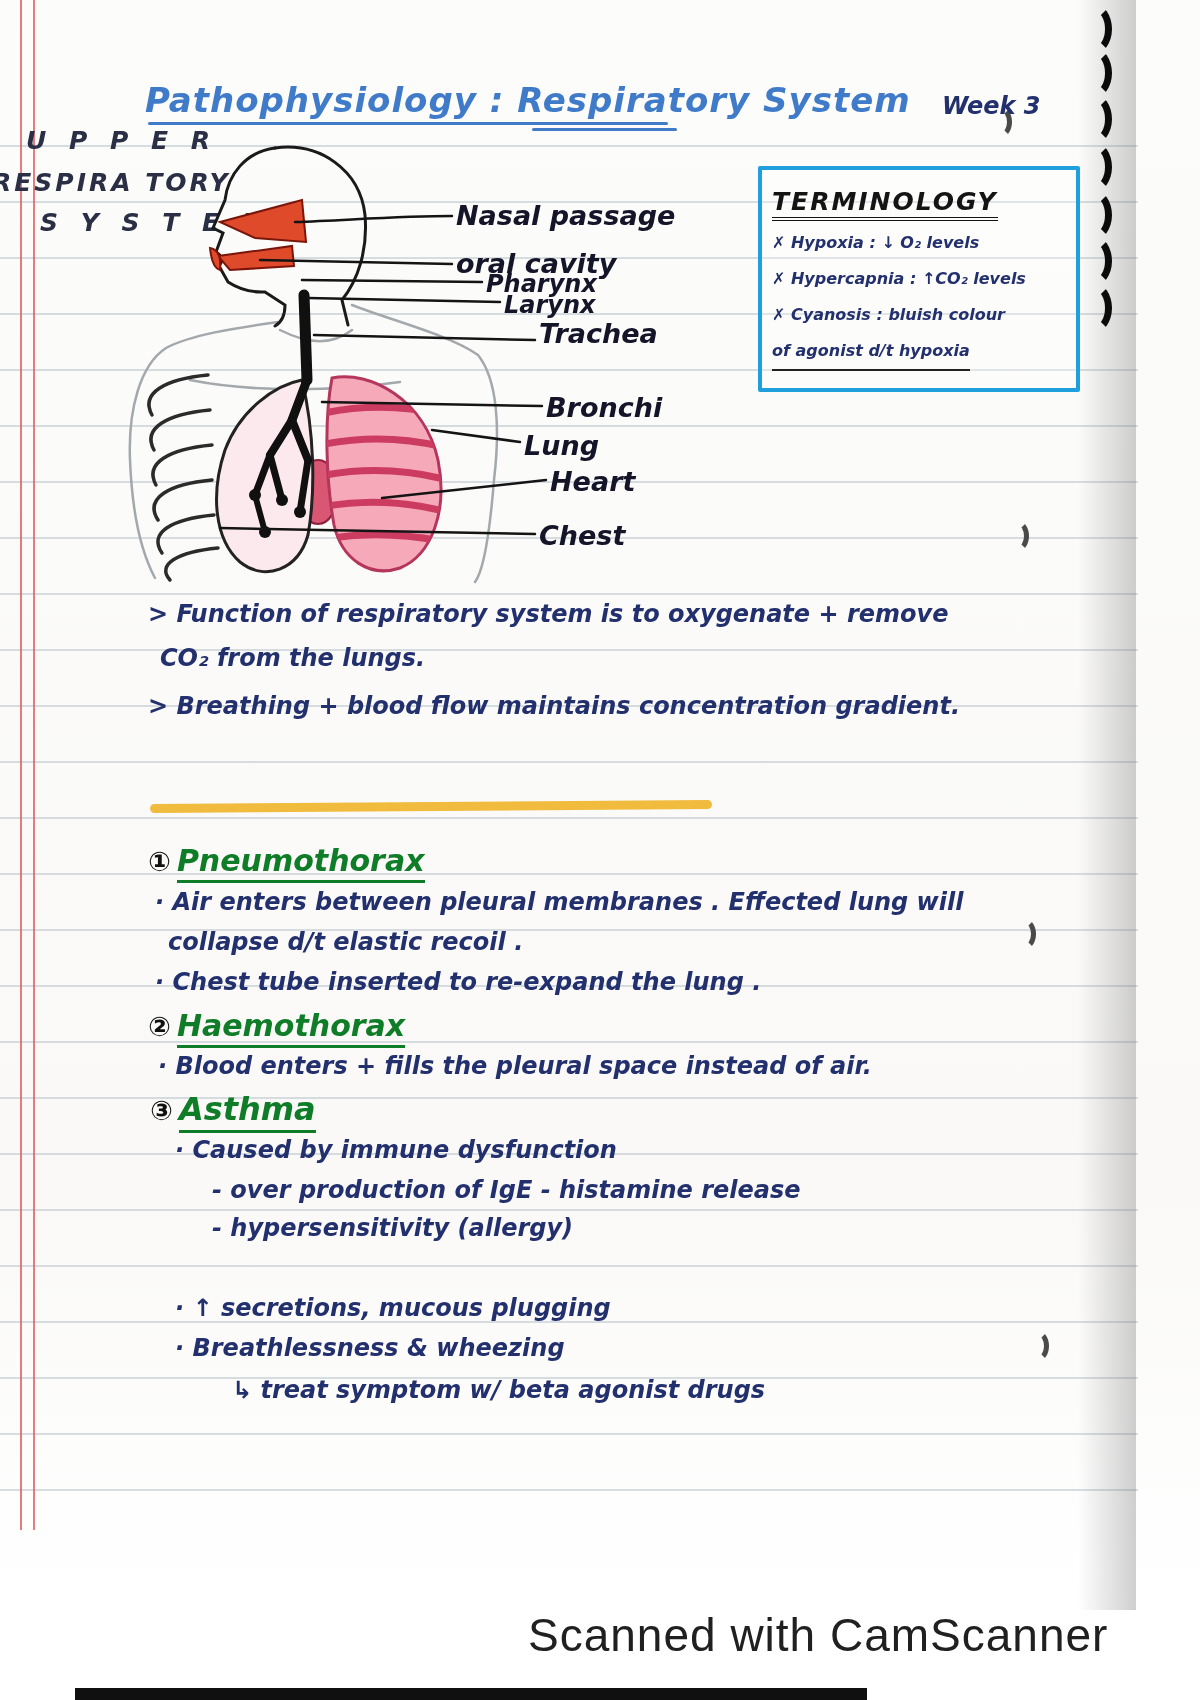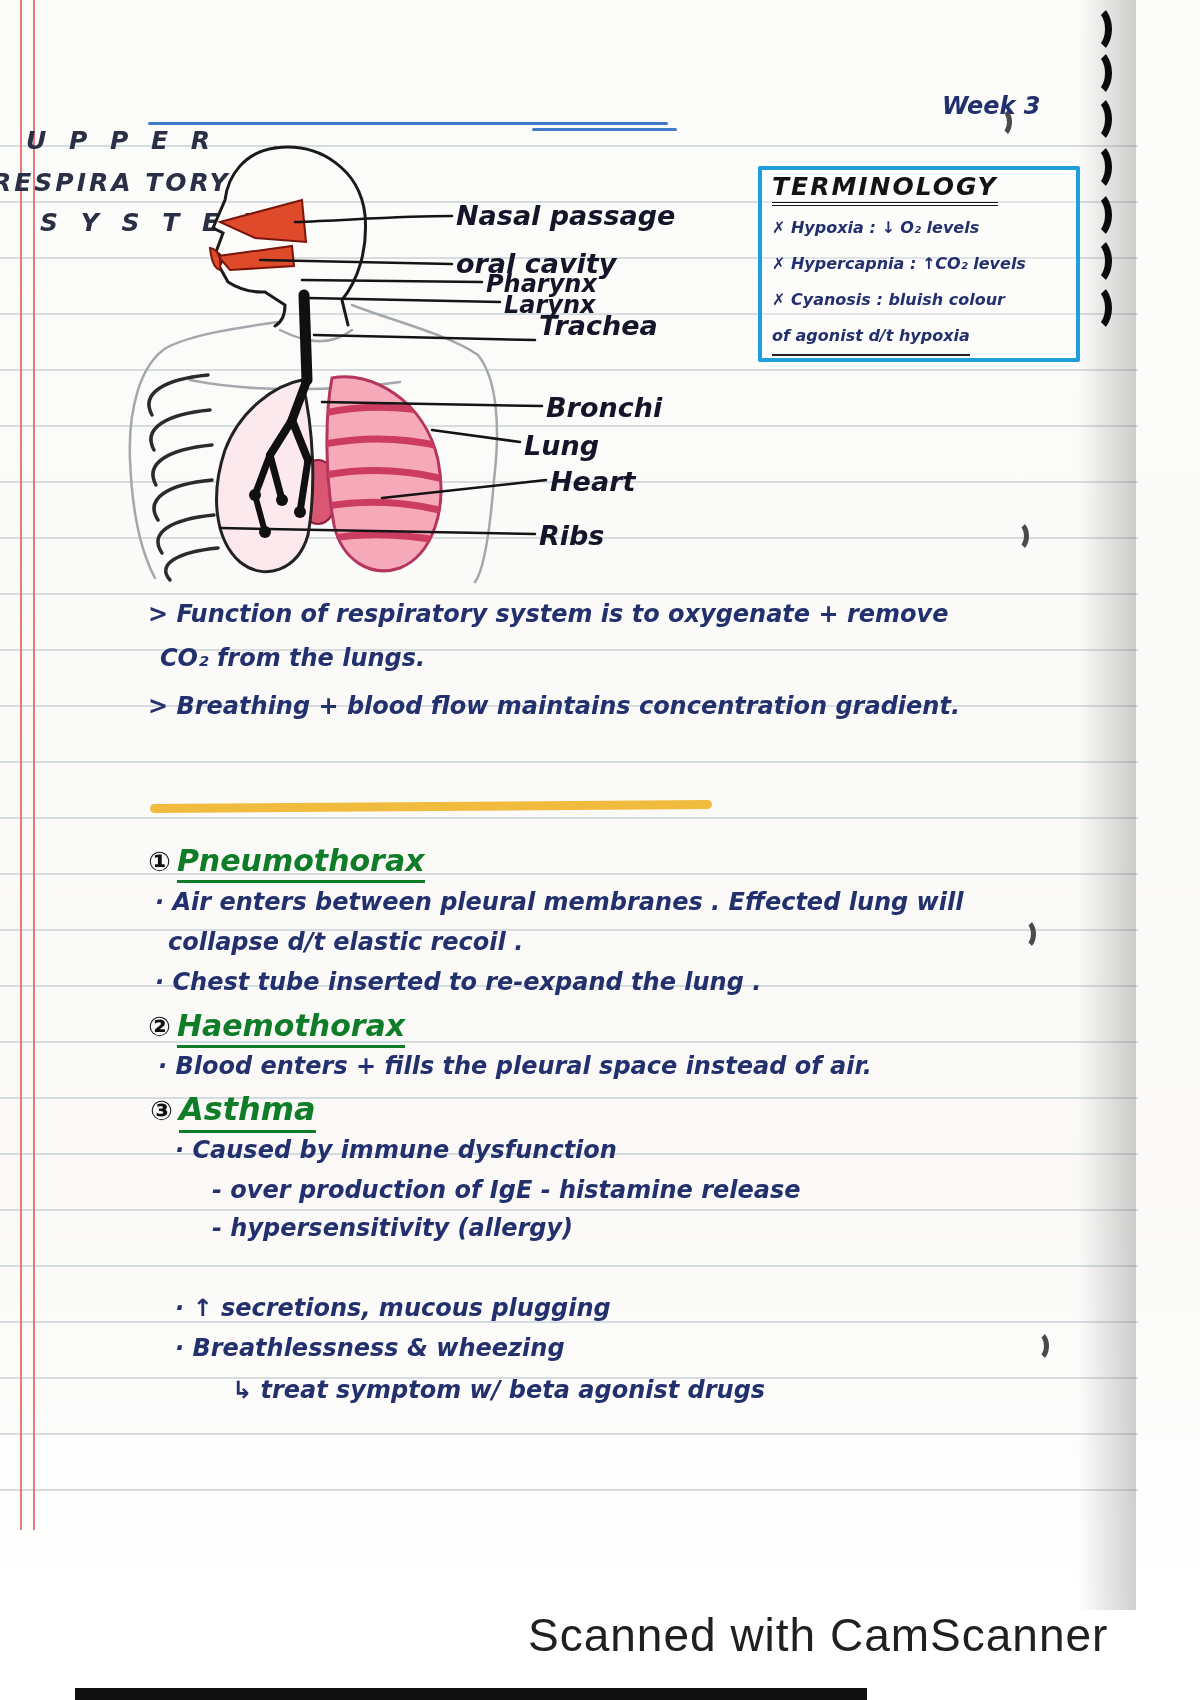--- a/index.html
+++ b/index.html
@@ -21,21 +21,21 @@
   .page-curl{left:1078px;top:0;width:58px;height:1610px;
     background:linear-gradient(to right,rgba(120,120,120,0),rgba(110,110,110,.33));}
   .crescent{width:22px;height:36px;border:7px solid transparent;border-right-color:#0b0b0b;border-radius:50%;}
   .crescent.small{width:14px;height:22px;border-width:5px;border-right-color:#4a4a4a;}
   .title{left:145px;top:80px;font-size:34px;font-weight:700;font-style:italic;color:#3f7bc8;letter-spacing:1px;}
   .title-u{height:3px;background:#3f7bc8;border-radius:2px;}
   .week{left:942px;top:92px;font-size:24px;font-weight:600;}
   .marginhead{color:#2a2f45;font-size:25px;font-weight:700;letter-spacing:7px;font-style:italic;}
   
   .termbox{left:758px;top:166px;width:322px;min-height:188px;border:4px solid #1f9fdd;
-    border-radius:2px;padding:2px 10px;box-sizing:border-box;background:rgba(255,255,255,.25);}
+    border-radius:2px;padding:17px 10px;box-sizing:border-box;background:rgba(255,255,255,.25);}
   .term-title{display:inline-block;font-size:25px;font-weight:700;letter-spacing:2px;color:#141414;
     font-style:italic;border-bottom:4px double #141414;padding-bottom:1px;margin-bottom:4px;}
   .term-item{font-size:16px;line-height:36px;font-weight:600;}
   .term-underline{display:inline-block;border-bottom:2px solid #222;}
   
   .diagram{left:70px;top:130px;width:620px;height:455px;}
   .dlabel{position:absolute;font-size:27px;font-weight:700;font-style:italic;color:#15152a;white-space:nowrap;}
   
   .bodyline{font-size:24px;font-weight:600;white-space:nowrap;}
   .yellow-u{height:9px;background:#f0b429;border-radius:5px;transform:rotate(-.4deg);opacity:.9;}
@@ -59,20 +59,21 @@
   <div class="abs crescent" style="left:1076px;top:94px;"></div>
   <div class="abs crescent" style="left:1076px;top:142px;"></div>
   <div class="abs crescent" style="left:1076px;top:190px;"></div>
   <div class="abs crescent" style="left:1076px;top:236px;"></div>
   <div class="abs crescent" style="left:1076px;top:283px;"></div>
   <div class="abs crescent small" style="left:988px;top:106px;"></div>
   <div class="abs crescent small" style="left:1005px;top:520px;"></div>
   <div class="abs crescent small" style="left:1012px;top:918px;"></div>
   <div class="abs crescent small" style="left:1025px;top:1330px;"></div>
 
+  <div class="abs title">Pathophysiology : Respiratory System</div>
   <div class="abs title-u" style="left:148px;top:122px;width:520px;"></div>
   <div class="abs title-u" style="left:532px;top:128px;width:145px;"></div>
   <div class="abs week hw">Week 3</div>
 
   <div class="abs marginhead" style="left:26px;top:126px;">U P P E R</div>
   <div class="abs marginhead" style="left:-8px;top:168px;letter-spacing:3px;">RESPIRA TORY</div>
   <div class="abs marginhead" style="left:40px;top:208px;">S Y S T E M</div>
 
   <div class="abs termbox">
     <div class="term-title">TERMINOLOGY</div>
@@ -160,25 +161,25 @@
         <path d="M 450,312 L 362,300"></path>
         <path d="M 476,350 L 312,368"></path>
         <path d="M 465,404 L 150,398"></path>
       </g>
     </svg>
 
     <span class="dlabel" style="left:386px;top:70px;">Nasal passage</span>
     <span class="dlabel" style="left:386px;top:118px;">oral cavity</span>
     <span class="dlabel" style="left:416px;top:140px;font-size:24px;">Pharynx</span>
     <span class="dlabel" style="left:434px;top:161px;font-size:24px;">Larynx</span>
-    <span class="dlabel" style="left:469px;top:180px;text-align:right;">Trachea</span>
+    <span class="dlabel" style="left:469px;top:188px;text-align:right;">Trachea</span>
     <span class="dlabel" style="left:476px;top:262px;">Bronchi</span>
     <span class="dlabel" style="left:454px;top:300px;">Lung</span>
     <span class="dlabel" style="left:480px;top:336px;">Heart</span>
-    <span class="dlabel" style="left:469px;top:390px;">Ribs</span>
+    <span class="dlabel" style="left:469px;top:390px;">Chest</span>
   </div>
 
   <div class="abs bodyline hw" style="left:148px;top:600px;">&gt; Function of respiratory system is to oxygenate + remove</div>
   <div class="abs bodyline hw" style="left:160px;top:644px;">CO₂ from the lungs.</div>
   <div class="abs bodyline hw" style="left:148px;top:692px;">&gt; Breathing + blood flow maintains concentration gradient.</div>
 
   <div class="abs yellow-u" style="left:150px;top:802px;width:562px;"></div>
 
   <div class="abs" style="left:148px;top:843px;">
     <span class="cond-num">①</span><span class="cond-name">Pneumothorax</span>

